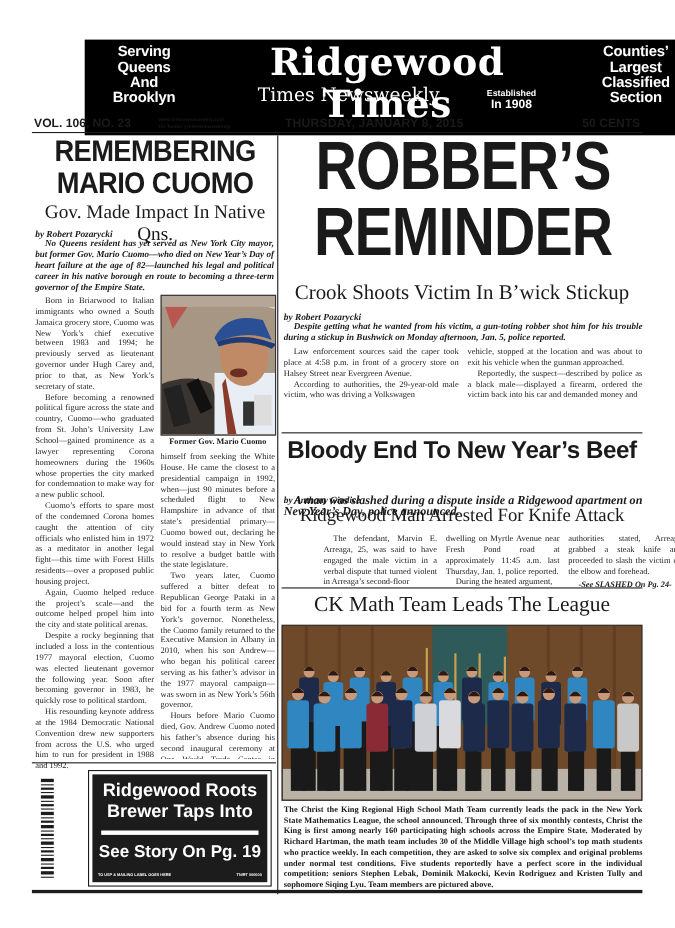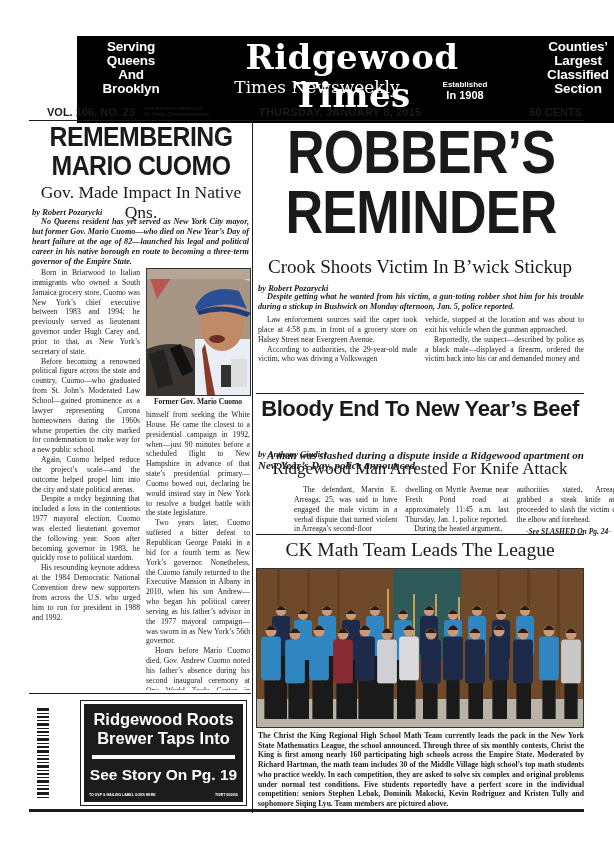--- a/index.html
+++ b/index.html
@@ -11,21 +11,21 @@
   .side-slogan { top:4px; width:100px; font-family:"Liberation Sans", sans-serif; font-weight:bold; font-size:13.5px; line-height:14px; text-align:center; letter-spacing:-0.2px; }
   #slogan-left { left:4px; }
   #slogan-right { right:4px; }
   #nameplate { left:110px; top:2px; width:330px; text-align:center; font-family:"DejaVu Serif", serif; font-weight:bold; font-size:34px; line-height:38px; letter-spacing:0.5px; }
   #subplate { left:120px; top:40px; width:240px; text-align:center; font-family:"DejaVu Serif", serif; font-size:17px; line-height:22px; }
   #established { left:358px; top:44px; width:60px; text-align:center; font-family:"Liberation Sans", sans-serif; font-size:8px; line-height:9px; font-weight:bold; }
   #established .yr { font-size:11px; display:block; line-height:12px; }
 
   
   #folio { left:29px; top:105px; width:555px; height:15px; border-bottom:1.5px solid #1c1c1c; font-family:"Liberation Sans", sans-serif; font-weight:bold; }
-  #vol { left:18px; top:1px; font-size:11px; }
+  #vol { left:2px; top:1px; font-size:11px; }
   #weblines { left:115px; top:1px; font-size:4.5px; line-height:5.5px; font-weight:bold; }
   #date { left:230px; top:1px; font-size:11px; letter-spacing:0.2px; }
   #price { right:2px; top:1px; font-size:11px; }
 
   
   #col-divider { left:252px; top:123px; width:1px; height:690px; background:#1c1c1c; }
   #bottom-rule { left:29px; top:809px; width:555px; height:3px; background:#1c1c1c; }
 
   
   #left-head { left:32px; top:123px; width:218px; text-align:center; font-family:"Liberation Sans", sans-serif; font-weight:bold; font-size:27px; line-height:29px; letter-spacing:-0.6px; transform:scaleX(0.92); transform-origin:center top; }
@@ -114,21 +114,22 @@
 <div id="left-head" class="abs">
   <div>REMEMBERING</div>
   <div>MARIO CUOMO</div>
 </div>
 <div id="left-deck" class="abs">Gov. Made Impact In Native Qns.</div>
 <div id="left-byline" class="abs">by Robert Pozarycki</div>
 <div id="left-lede" class="abs">No Queens resident has yet served as New York City mayor, but former Gov. Mario Cuomo—who died on New Year’s Day of heart failure at the age of 82—launched his legal and political career in his native borough en route to becoming a three-term governor of the Empire State.</div>
 
 <div id="left-col1" class="abs body-col">
   <p>Born in Briarwood to Italian immigrants who owned a South Jamaica grocery store, Cuomo was New York’s chief executive between 1983 and 1994; he previously served as lieutenant governor under Hugh Carey and, prior to that, as New York’s secretary of state.</p>
-  <p>Before becoming a renowned political figure across the state and country, Cuomo—who graduated from St. John’s Moderated Law School—gained prominence as a lawyer representing Corona homeowners during the 1960s whose properties the city marked for condemnation to make way for a new public school.</p>
+  <p>Before becoming a renowned political figure across the state and country, Cuomo—who graduated from St. John’s University Law School—gained prominence as a lawyer representing Corona homeowners during the 1960s whose properties the city marked for condemnation to make way for a new public school.</p>
+  <p>Cuomo’s efforts to spare most of the condemned Corona homes caught the attention of city officials who enlisted him in 1972 as a meditator in another legal fight—this time with Forest Hills residents—over a proposed public housing project.</p>
   <p>Again, Cuomo helped reduce the project’s scale—and the outcome helped propel him into the city and state political arenas.</p>
   <p>Despite a rocky beginning that included a loss in the contentious 1977 mayoral election, Cuomo was elected lieutenant governor the following year. Soon after becoming governor in 1983, he quickly rose to political stardom.</p>
   <p>His resounding keynote address at the 1984 Democratic National Convention drew new supporters from across the U.S. who urged him to run for president in 1988 and 1992.</p>
 
 </div>
 
 <div id="cuomo-photo" class="abs">
   <svg width="103" height="126" viewBox="0 0 103 126">
     <rect width="103" height="126" fill="#a89684"></rect>
     <path d="M0 0 L30 0 L10 30 Z" fill="#c23a3a" opacity="0.7"></path>

